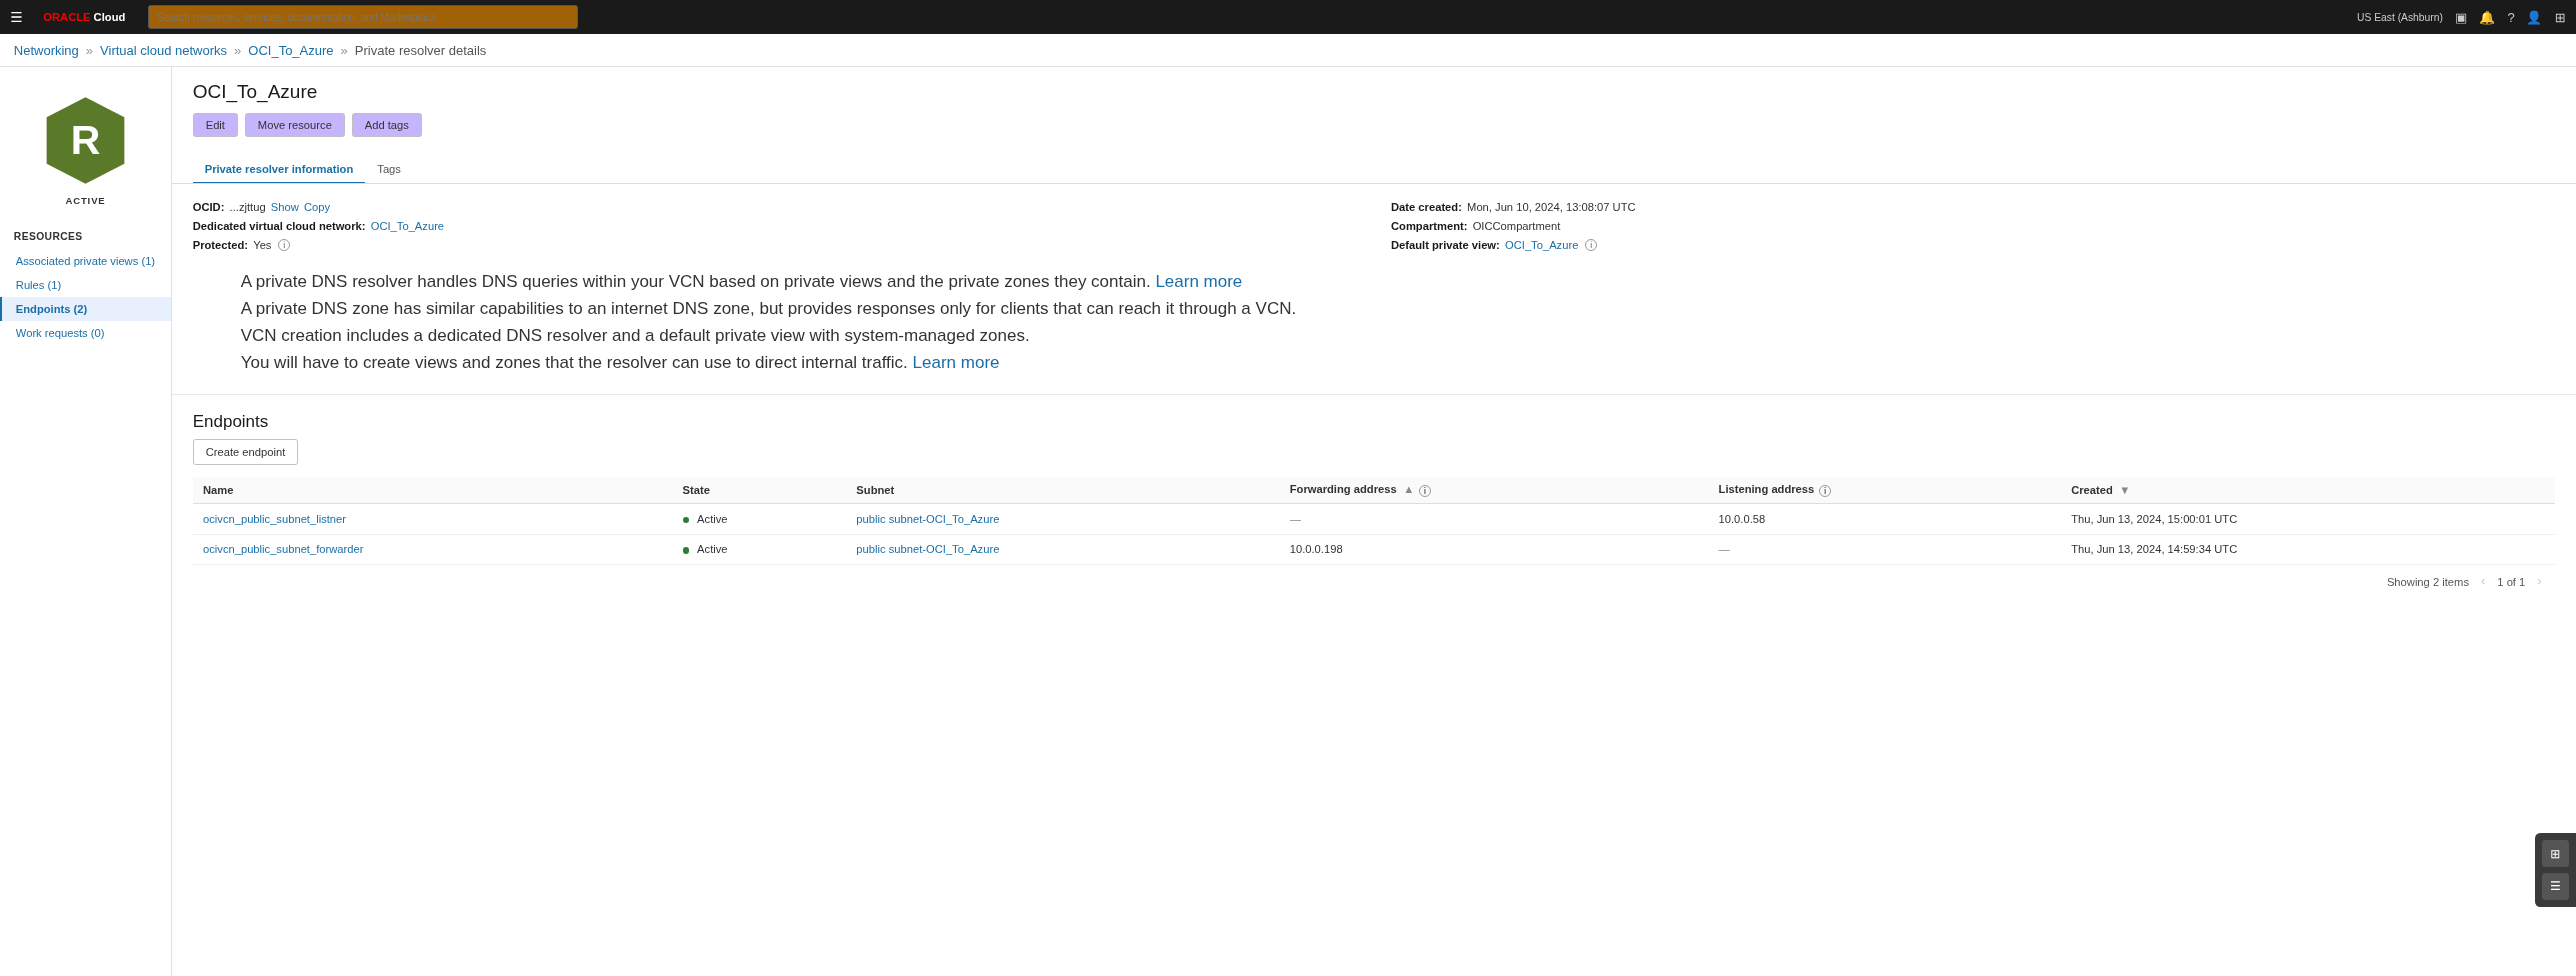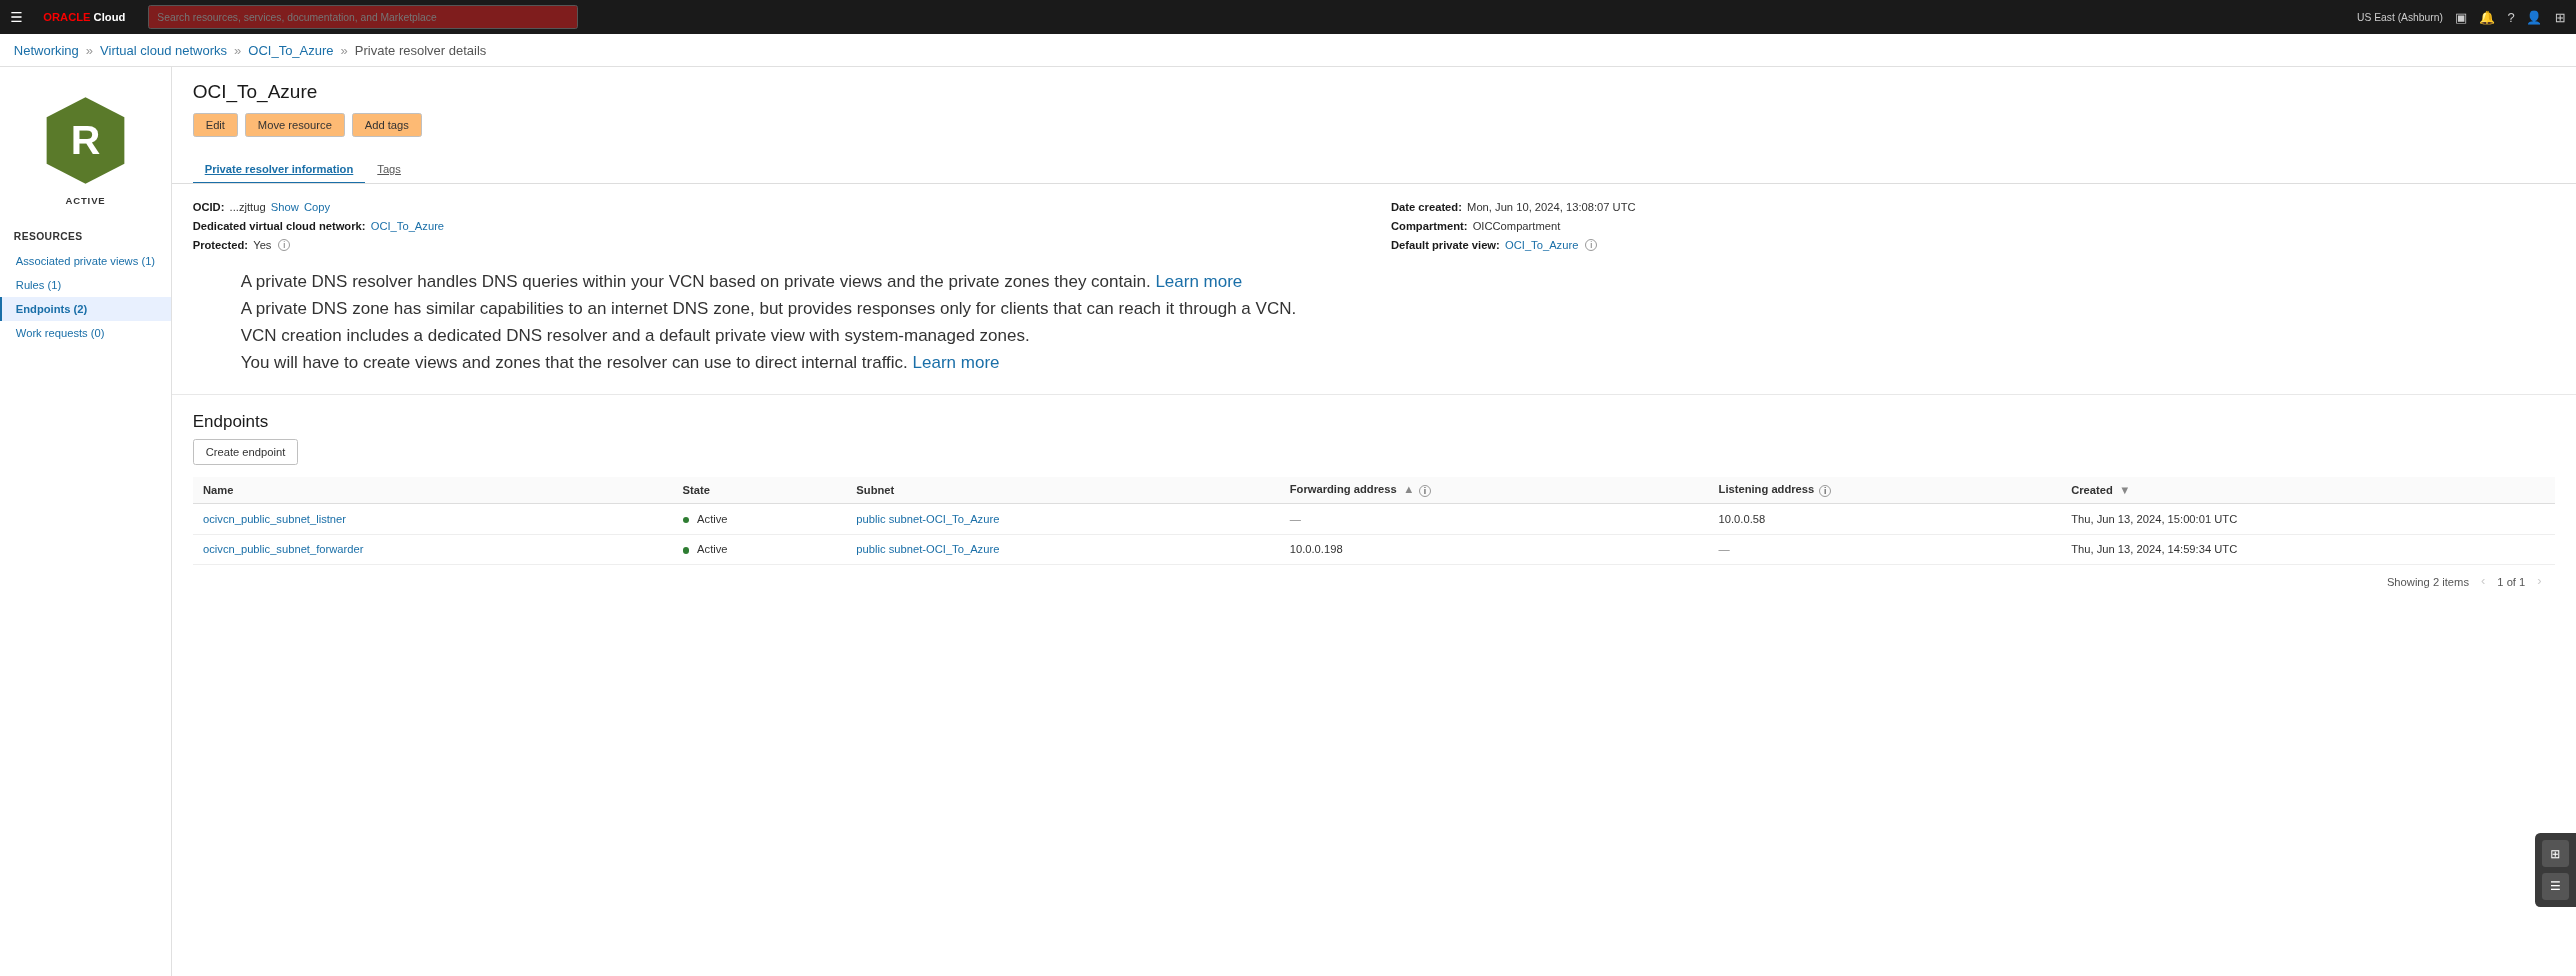--- a/index.html
+++ b/index.html
@@ -19,21 +19,21 @@
     .oracle-logo span { color: #f80000; margin-left: 12px; }
     .search-bar {
       flex: 1;
       max-width: 430px;
       margin: 0 13.8px;
     }
     .search-bar input {
       width: 100%;
       height: 24px;
       border: 0.9px solid #555;
-      background: #7f1d1d;
+      background: #a16207;
       color: #ccc;
       padding: 0 8.6px;
       border-radius: 2.6px;
       font-size: 10.3px;
     }
     .nav-right {
       margin-left: auto;
       display: flex;
       align-items: center;
       gap: 12px;
@@ -140,41 +140,40 @@
     }
     .action-buttons {
       display: flex;
       gap: 6.9px;
       margin-bottom: 10.3px;
     }
     .btn {
       height: 24px;
       padding: 0 12px;
       border: 0.9px solid #c0c0c0;
-      background: #fdba74;
+      background: #c4b5fd;
       color: #333;
       font-size: 11.2px;
       cursor: pointer;
       border-radius: 2.6px;
     }
 
     
     .tabs {
       display: flex;
       border-bottom: 0.9px solid #ddd;
       background: #fff;
       padding: 0 20.7px;
     }
     .tab {
       padding: 6.9px 12px;
       font-size: 11.2px;
       cursor: pointer;
       border-bottom: 1.7px solid transparent;
       color: #555;
-      text-decoration: underline;
     }
     .tab.active {
       border-bottom: 1.7px solid #1a6fa8;
       color: #1a6fa8;
       font-weight: 600;
     }
 
     
     .info-section {
       padding: 17px 20.7px;

